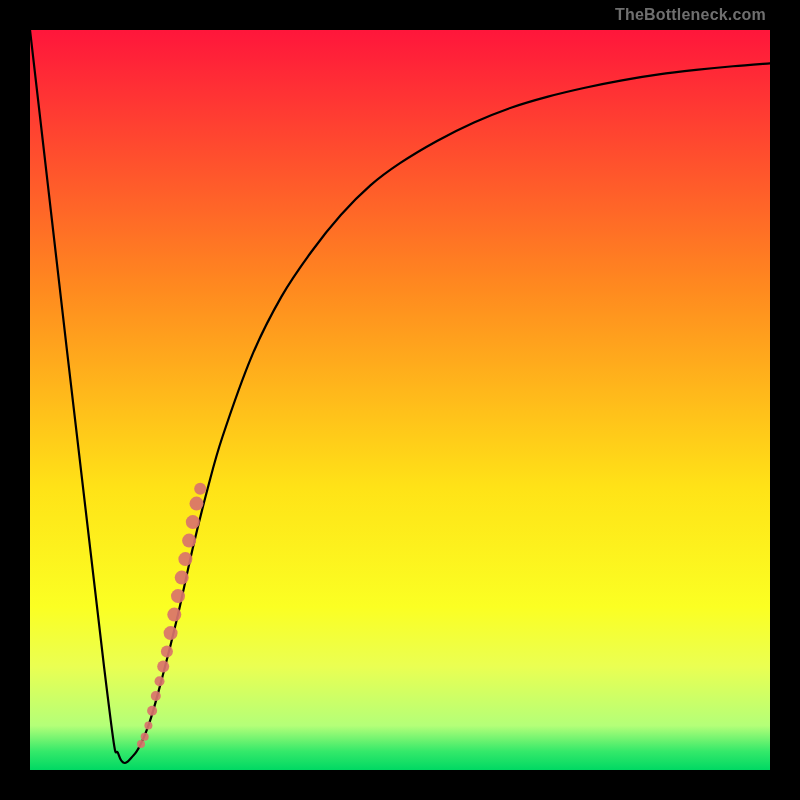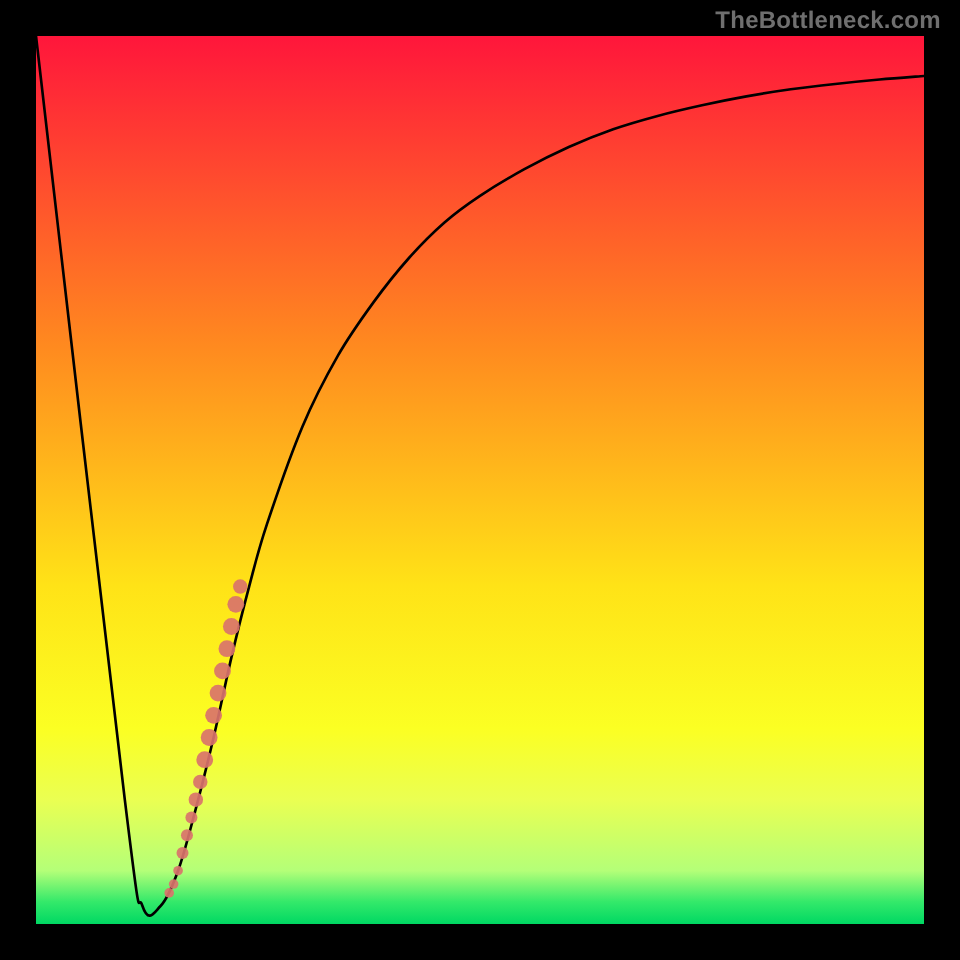--- a/index.html
+++ b/index.html
@@ -21,23 +21,23 @@
     position: absolute;
     left: 30px;
     top: 30px;
     width: 740px;
     height: 740px;
     overflow: hidden;
   }
   .watermark {
     position: absolute;
     top: 6px;
-    right: 16px;
+    right: 34px;
     color: #6f6f6f;
-    font-size: 20px;
+    font-size: 16px;
     font-weight: 600;
     letter-spacing: 0.2px;
     user-select: none;
   }
   svg {
     display: block;
   }
 </style>
 </head>
 <body>

